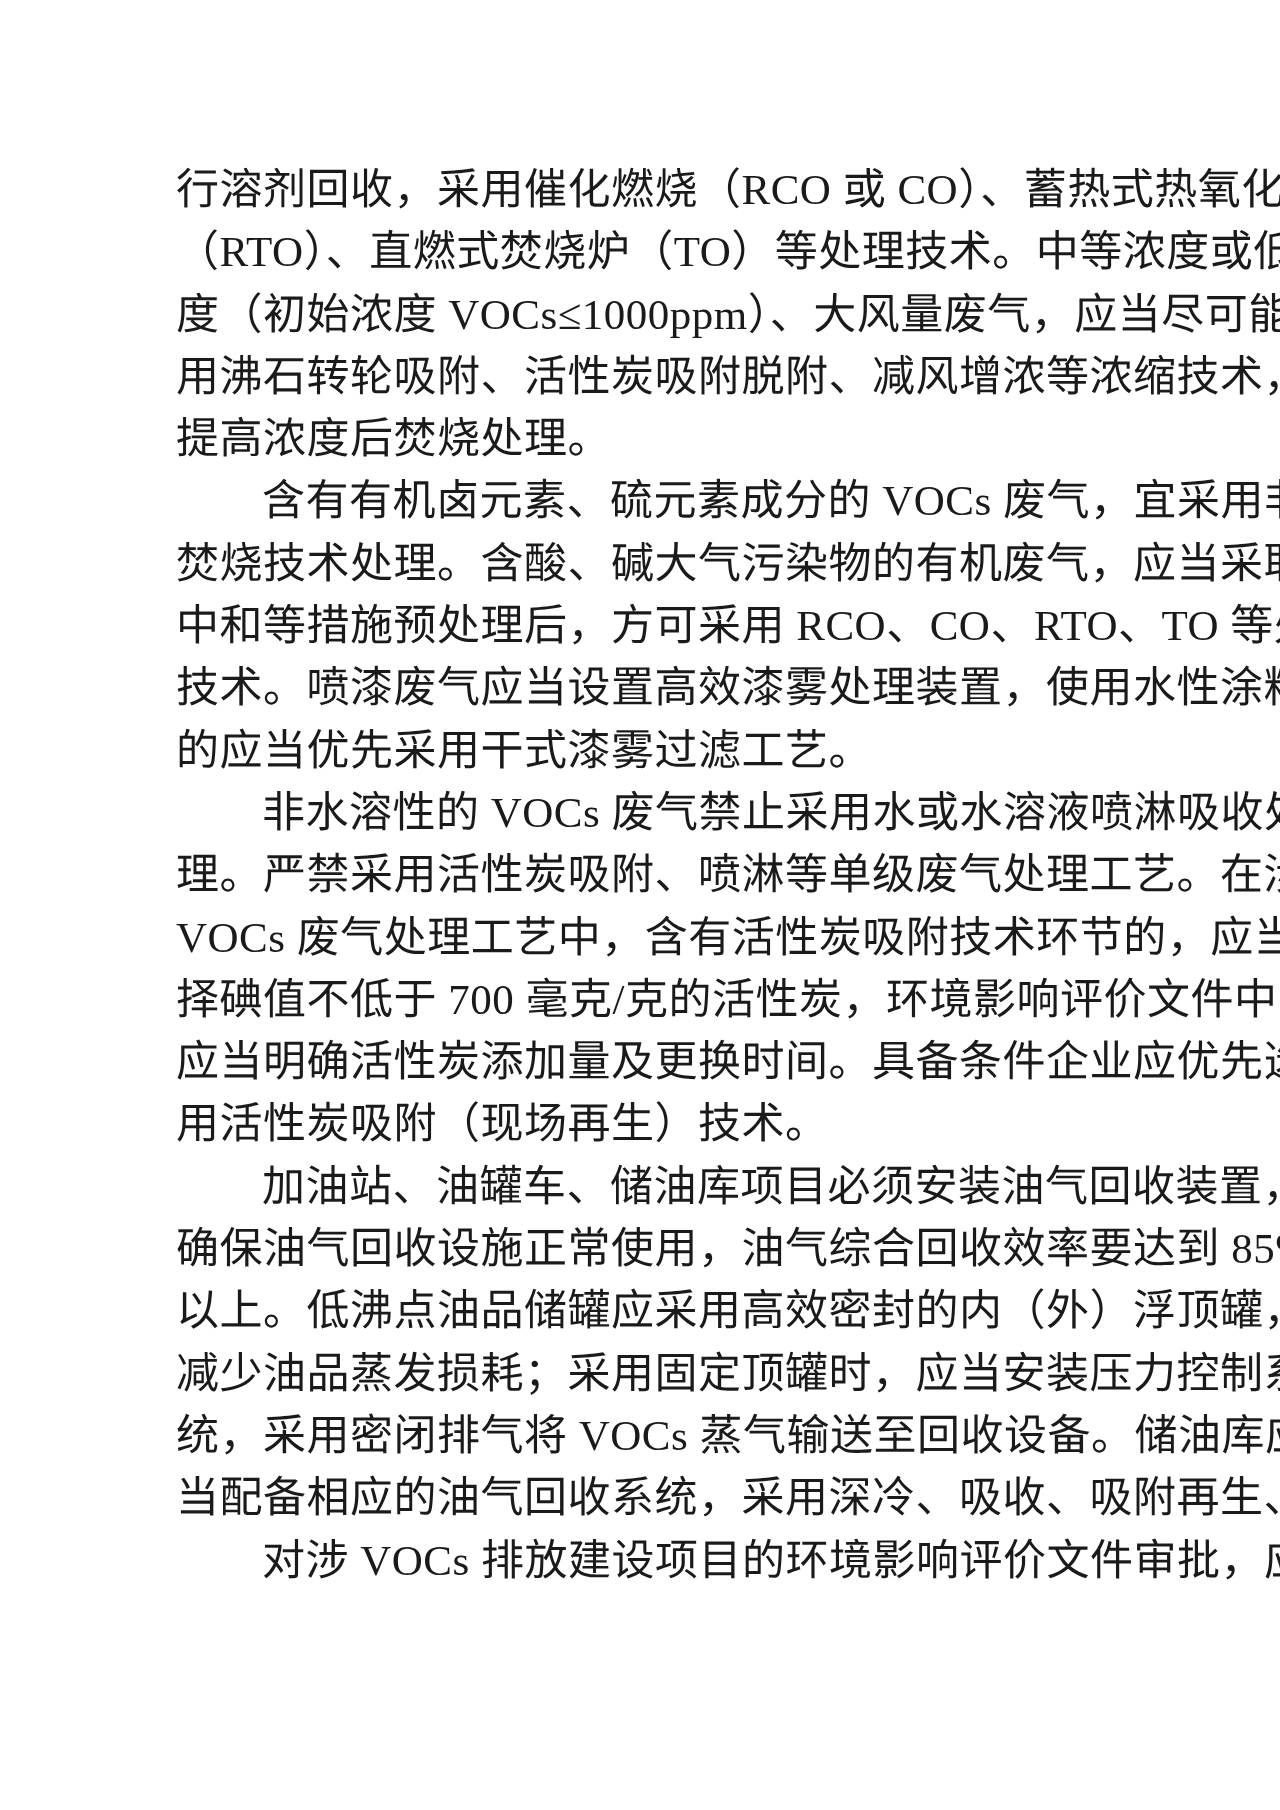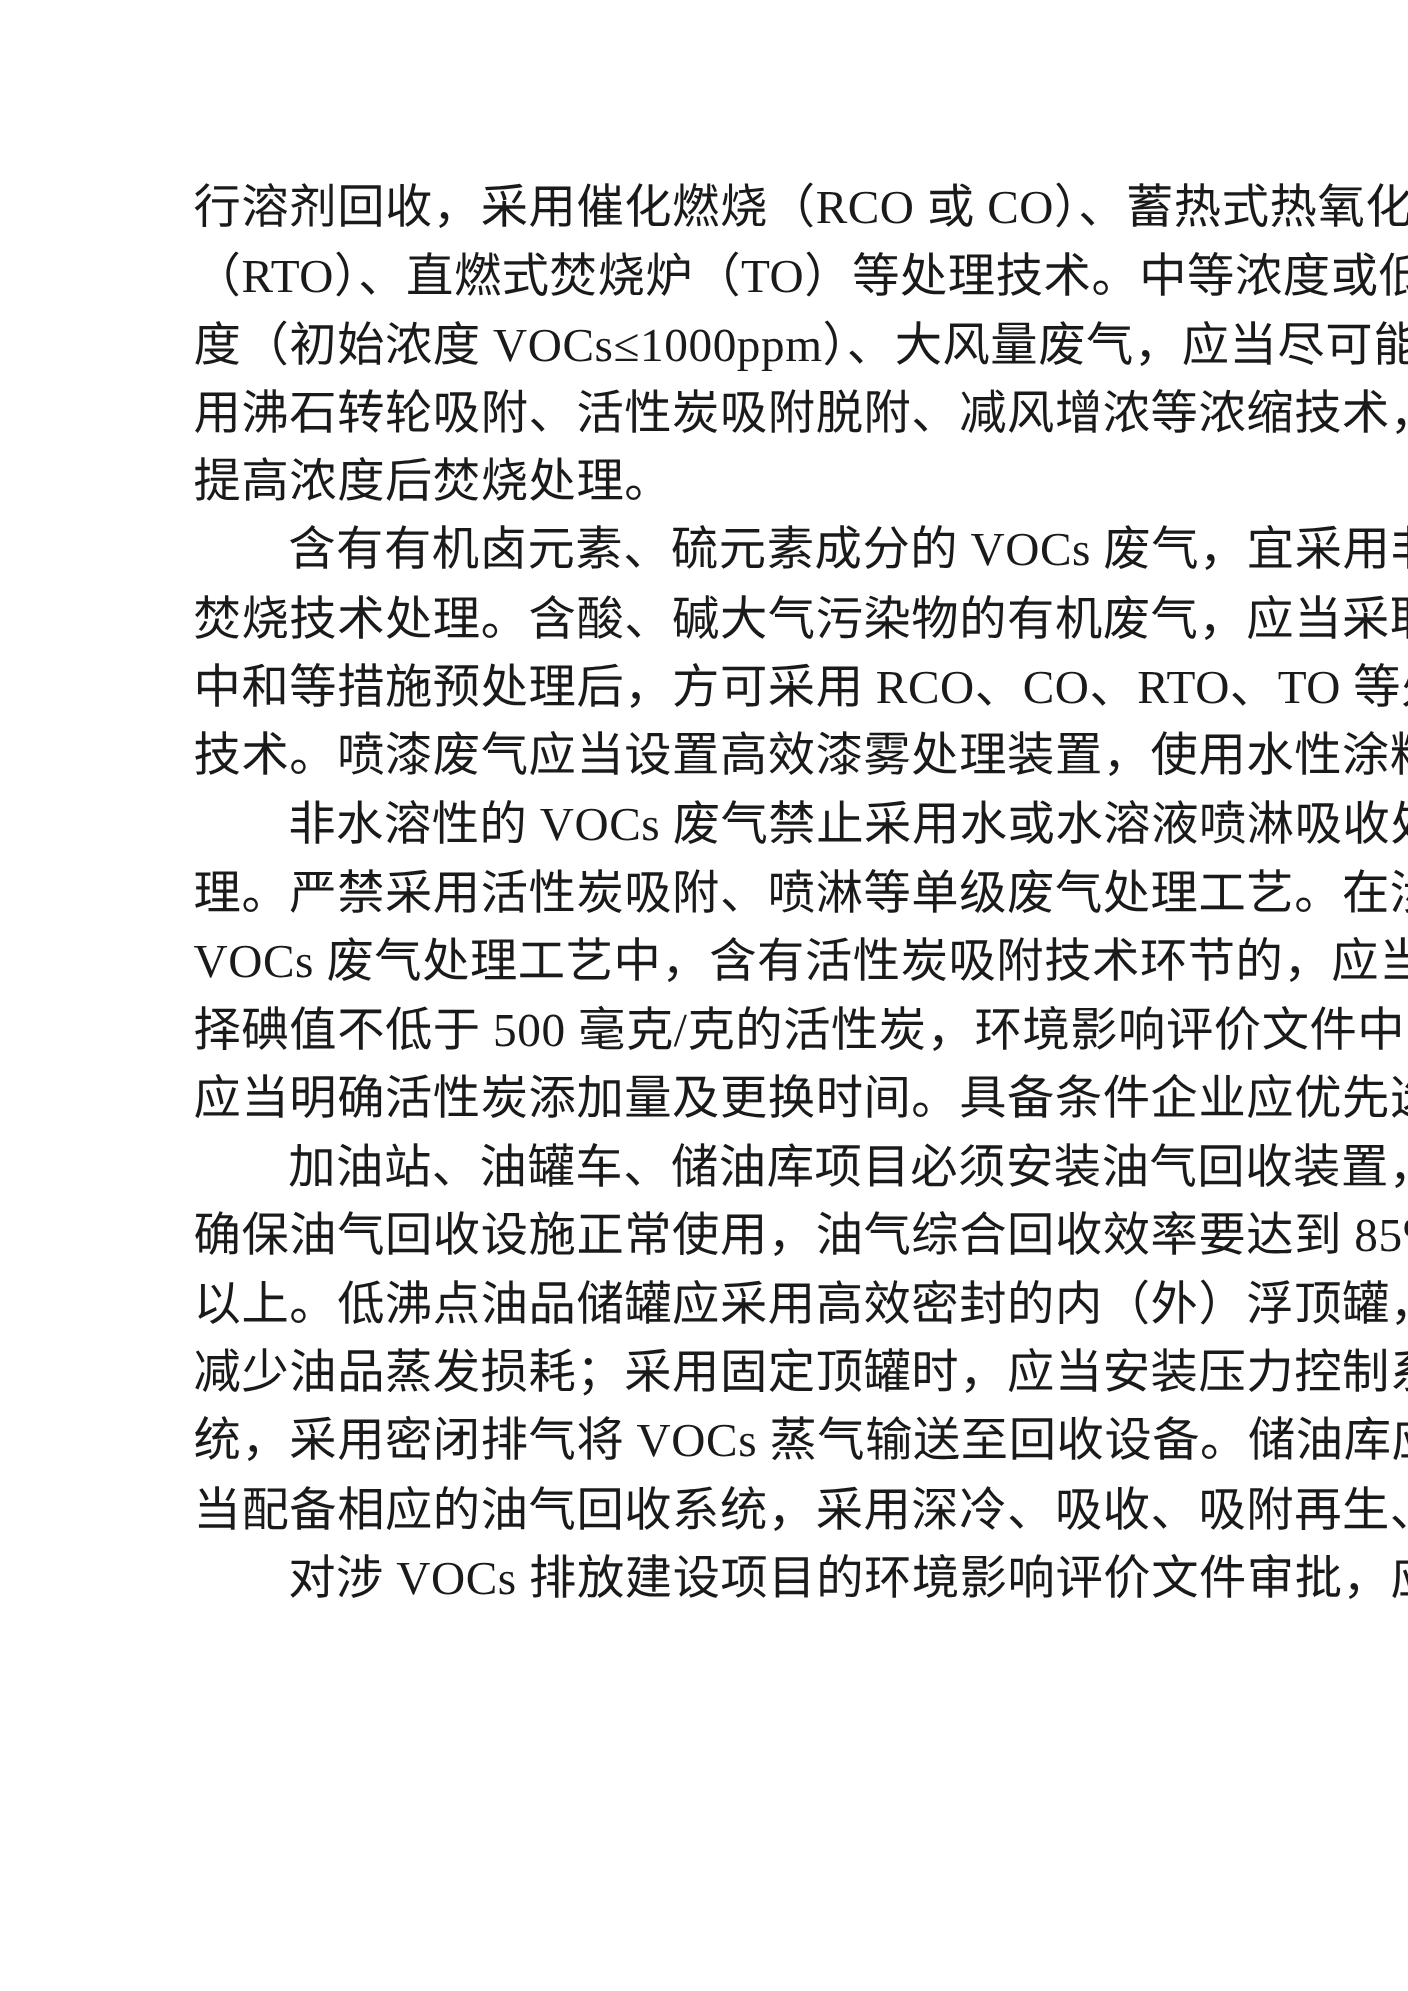--- a/index.html
+++ b/index.html
@@ -50,25 +50,27 @@
   <div class="text-block" style="color: rgb(26, 26, 26);">
       <div class="line">行溶剂回收，采用催化燃烧（RCO 或 CO）、蓄热式热氧化炉</div>
       <div class="line">（RTO）、直燃式焚烧炉（TO）等处理技术。中等浓度或低浓</div>
       <div class="line">度（初始浓度 VOCs≤1000ppm）、大风量废气，应当尽可能采</div>
       <div class="line">用沸石转轮吸附、活性炭吸附脱附、减风增浓等浓缩技术，</div>
       <div class="line end">提高浓度后焚烧处理。</div>
       <div class="line indent">含有有机卤元素、硫元素成分的 VOCs 废气，宜采用非</div>
       <div class="line">焚烧技术处理。含酸、碱大气污染物的有机废气，应当采取</div>
       <div class="line">中和等措施预处理后，方可采用 RCO、CO、RTO、TO 等处理</div>
       <div class="line">技术。喷漆废气应当设置高效漆雾处理装置，使用水性涂料</div>
+      <div class="line end">的应当优先采用干式漆雾过滤工艺。</div>
       <div class="line indent">非水溶性的 VOCs 废气禁止采用水或水溶液喷淋吸收处</div>
       <div class="line">理。严禁采用活性炭吸附、喷淋等单级废气处理工艺。在涉</div>
       <div class="line">VOCs 废气处理工艺中，含有活性炭吸附技术环节的，应当选</div>
-      <div class="line">择碘值不低于 500 毫克/克的活性炭，环境影响评价文件中</div>
+      <div class="line">择碘值不低于 700 毫克/克的活性炭，环境影响评价文件中</div>
       <div class="line">应当明确活性炭添加量及更换时间。具备条件企业应优先选</div>
+      <div class="line end">用活性炭吸附（现场再生）技术。</div>
       <div class="line indent">加油站、油罐车、储油库项目必须安装油气回收装置，</div>
       <div class="line">确保油气回收设施正常使用，油气综合回收效率要达到 85%</div>
       <div class="line">以上。低沸点油品储罐应采用高效密封的内（外）浮顶罐，</div>
       <div class="line">减少油品蒸发损耗；采用固定顶罐时，应当安装压力控制系</div>
       <div class="line">统，采用密闭排气将 VOCs 蒸气输送至回收设备。储油库应</div>
       <div class="line">当配备相应的油气回收系统，采用深冷、吸收、吸附再生、</div>
       <div class="line indent">对涉 VOCs 排放建设项目的环境影响评价文件审批，应</div>
     </div>
 </div>
 

